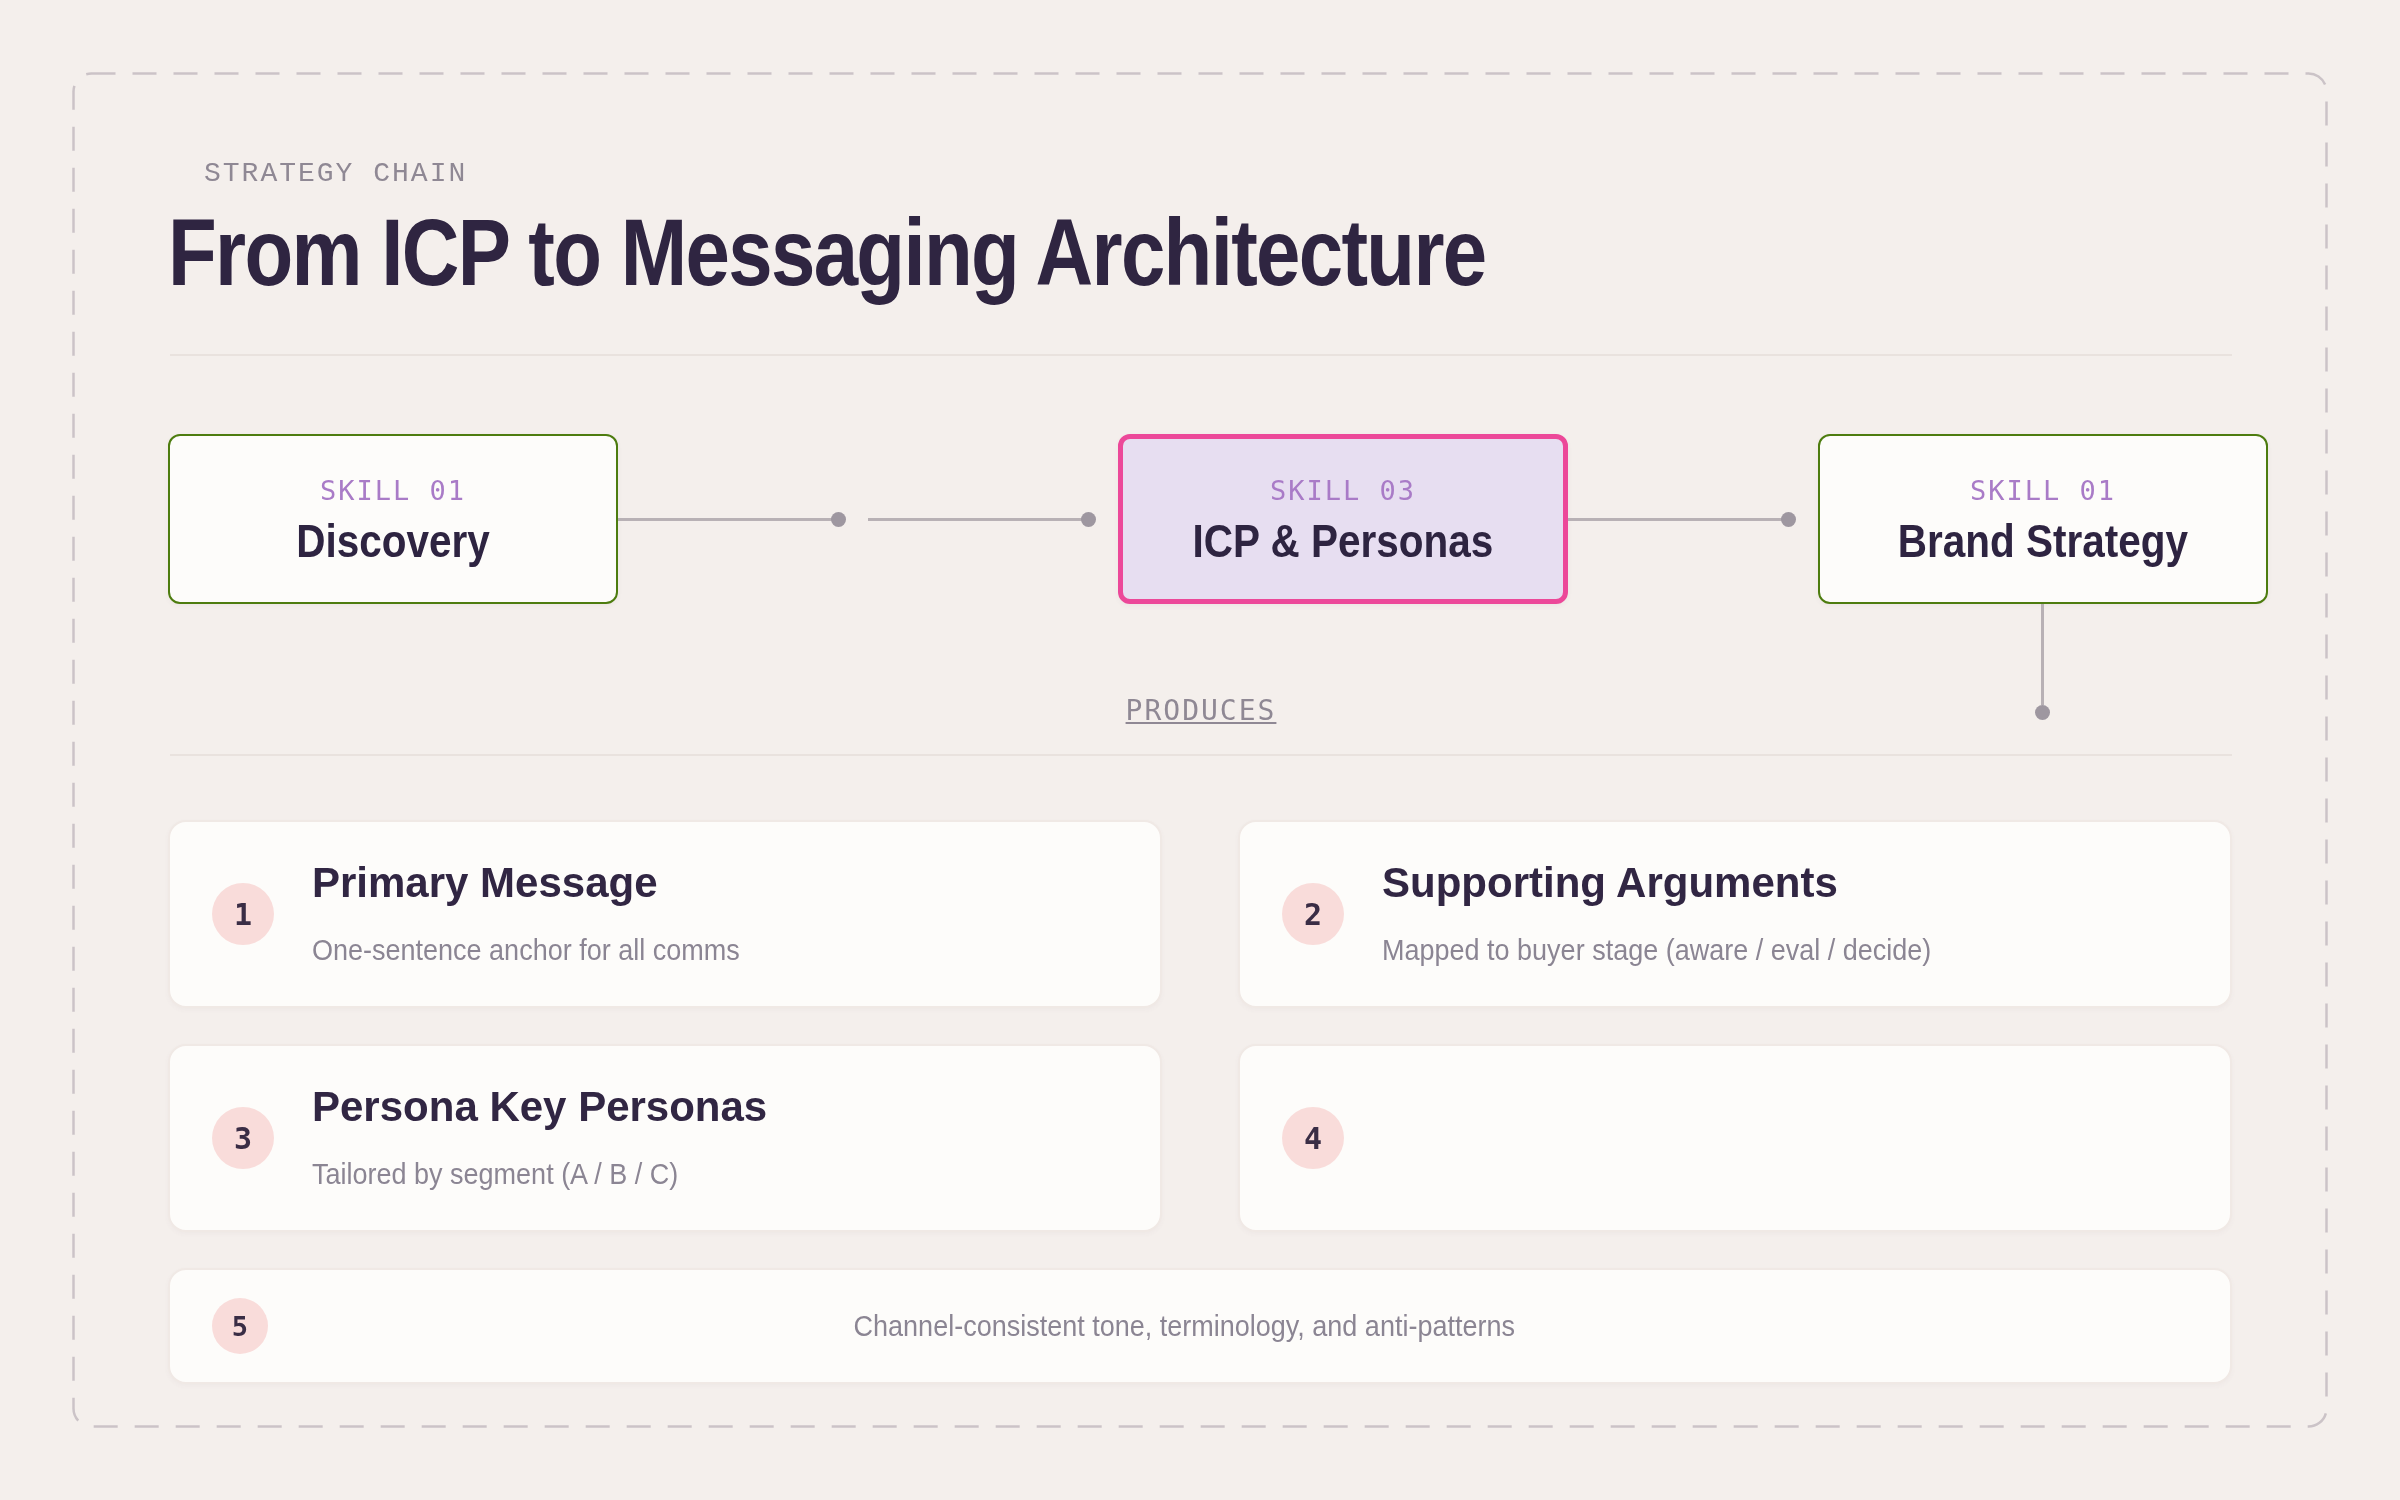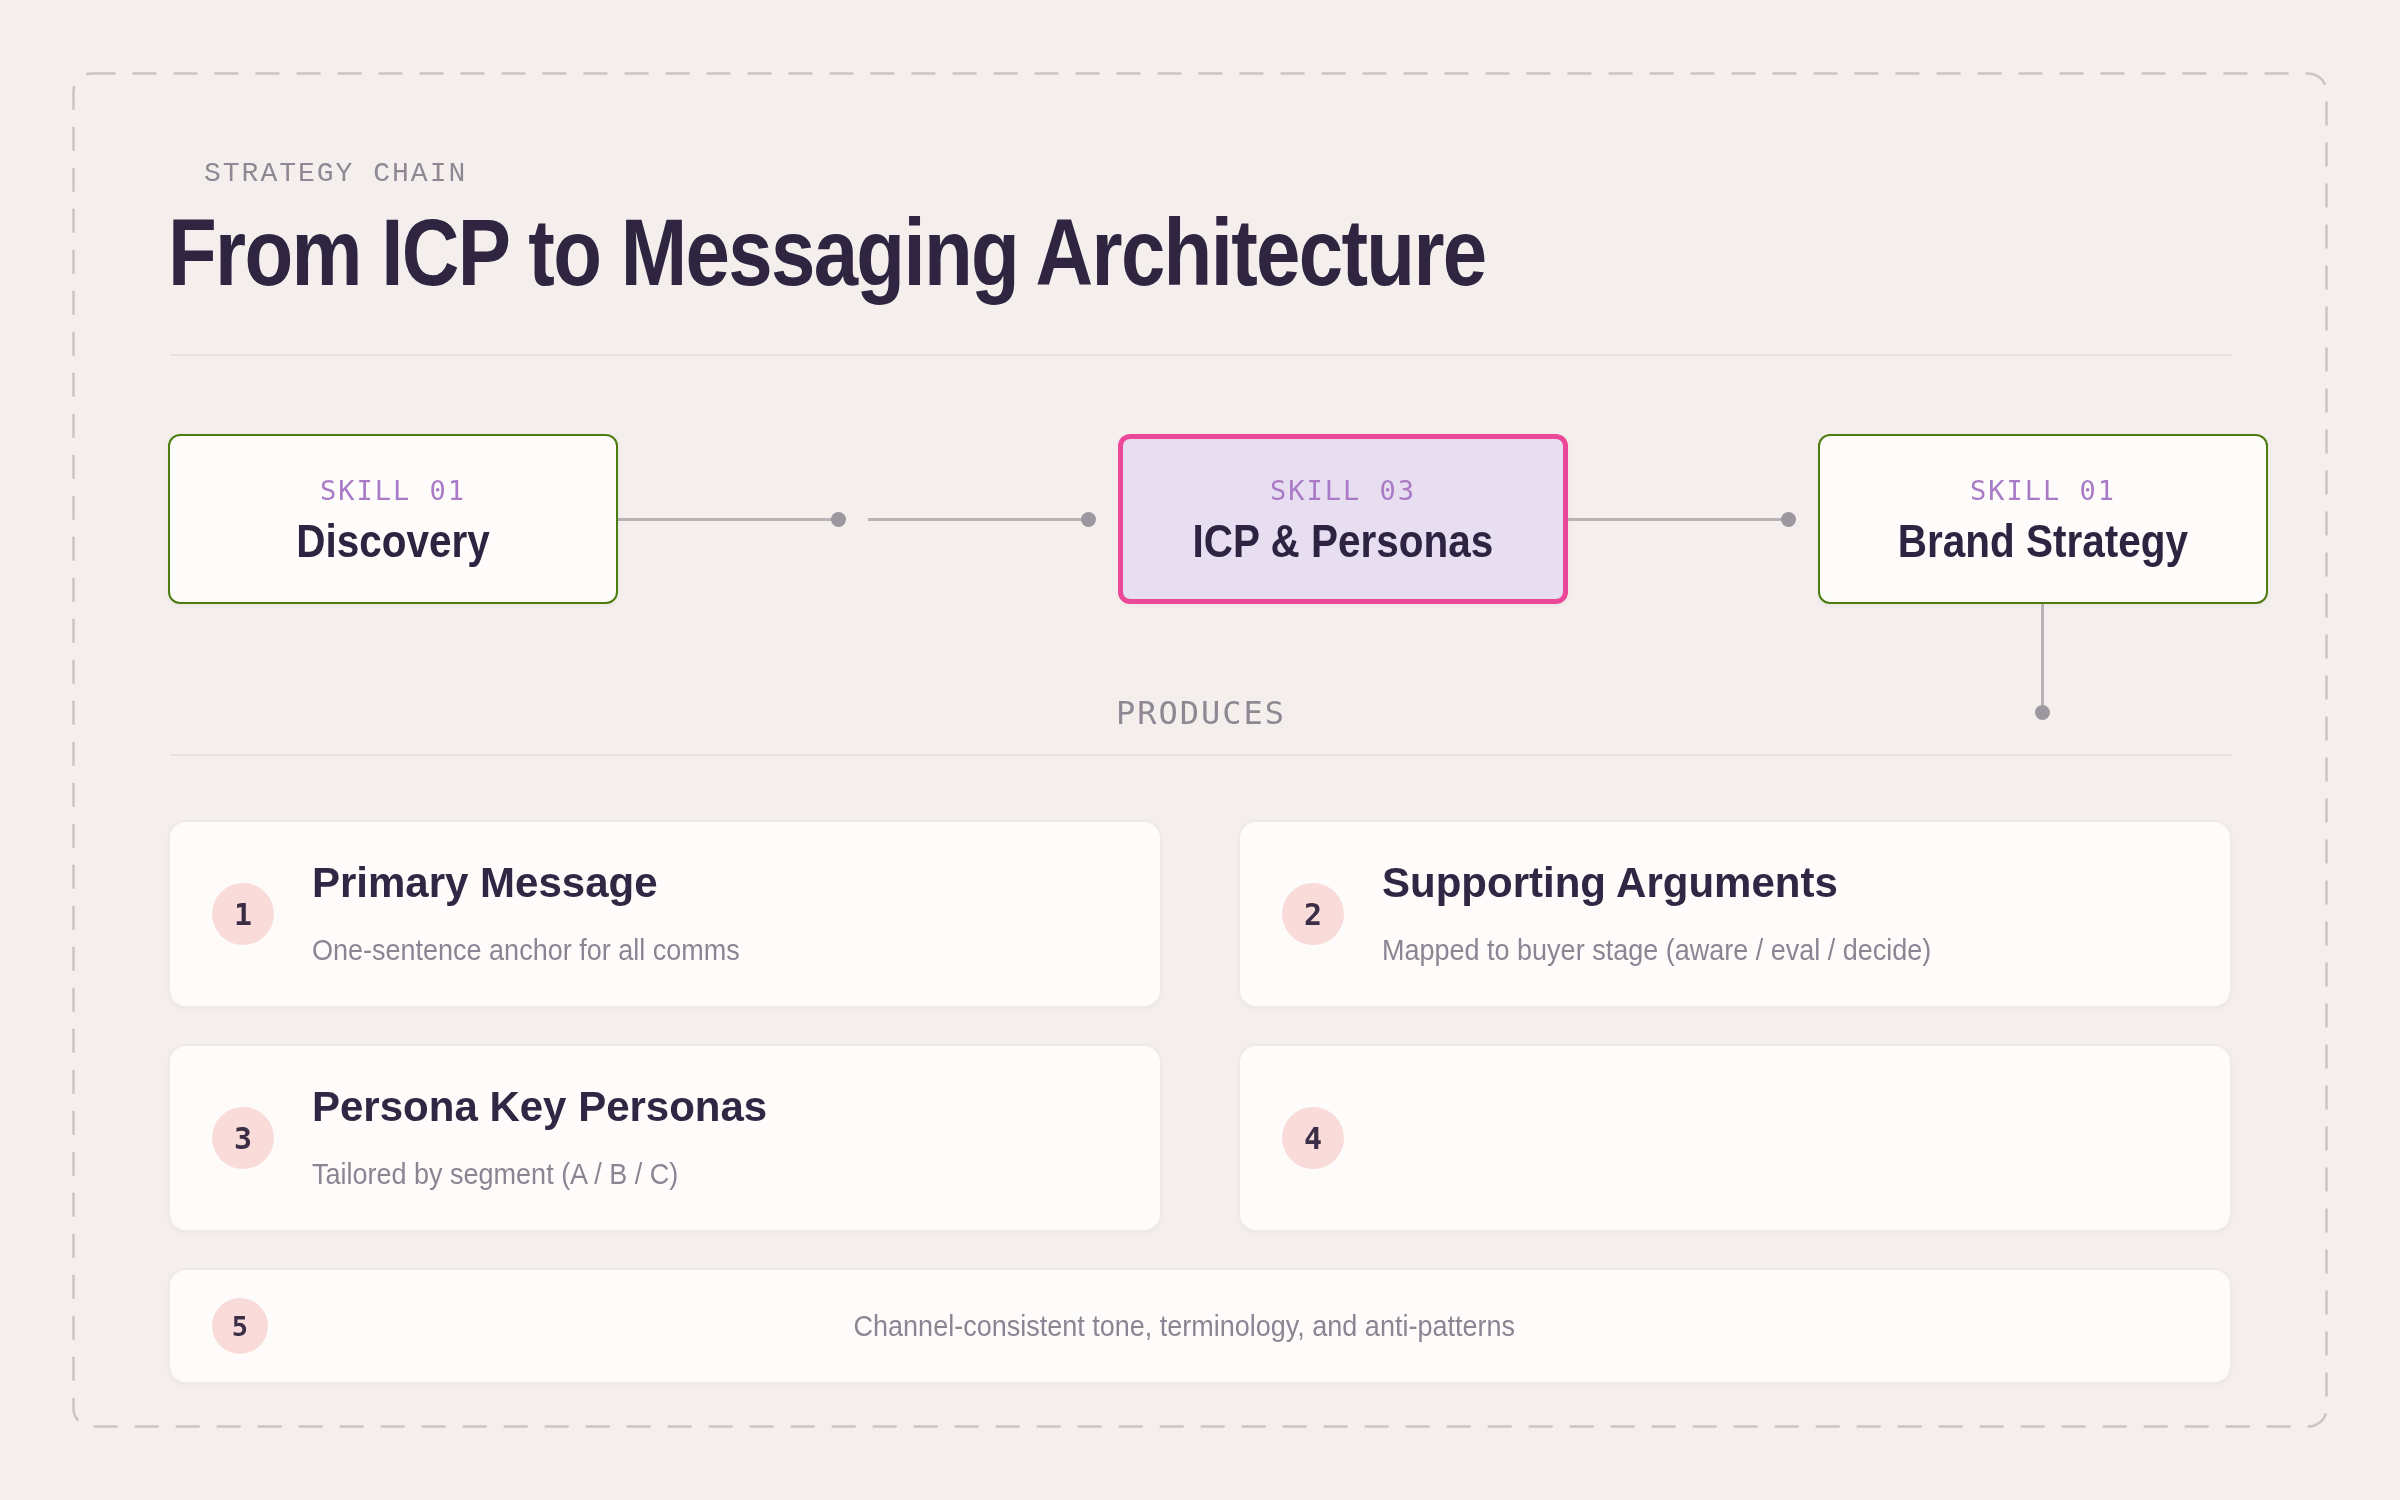--- a/index.html
+++ b/index.html
@@ -50,21 +50,21 @@
   .connector { flex:1; display:flex; align-items:center; padding-right:22px; }
   .connector .line { flex:1; height:3px; background:#b8b1b5; }
   .connector .dot { flex:none; width:15px; height:15px; border-radius:50%; background:#9e97a0; margin-left:-1px; }
 
   .vline { position:absolute; left:2041px; top:604px; width:3px; height:101px; background:#b8b1b5; }
   .vdot  { position:absolute; left:2035px; top:705px; width:15px; height:15px; border-radius:50%; background:#9e97a0; }
 
   .produces {
     position:absolute; left:170px; top:694px; width:2062px; text-align:center;
     font-family:"DejaVu Sans Mono", monospace;
-    font-size:32px; letter-spacing:2px; color:#8f8894;
+    font-size:28px; letter-spacing:2px; color:#8f8894;text-decoration:underline;
   }
 
   .grid {
     position:absolute; left:168px; top:820px; width:2064px;
     display:grid; grid-template-columns:1fr 1fr; column-gap:76px; row-gap:36px;
   }
   .card {
     background:#fdfcfa; border:2px solid #f0e9e5; border-radius:18px;
     height:188px; display:flex; align-items:center; gap:38px; padding:0 42px;
     box-shadow:0 2px 5px rgba(90,70,90,0.04);

